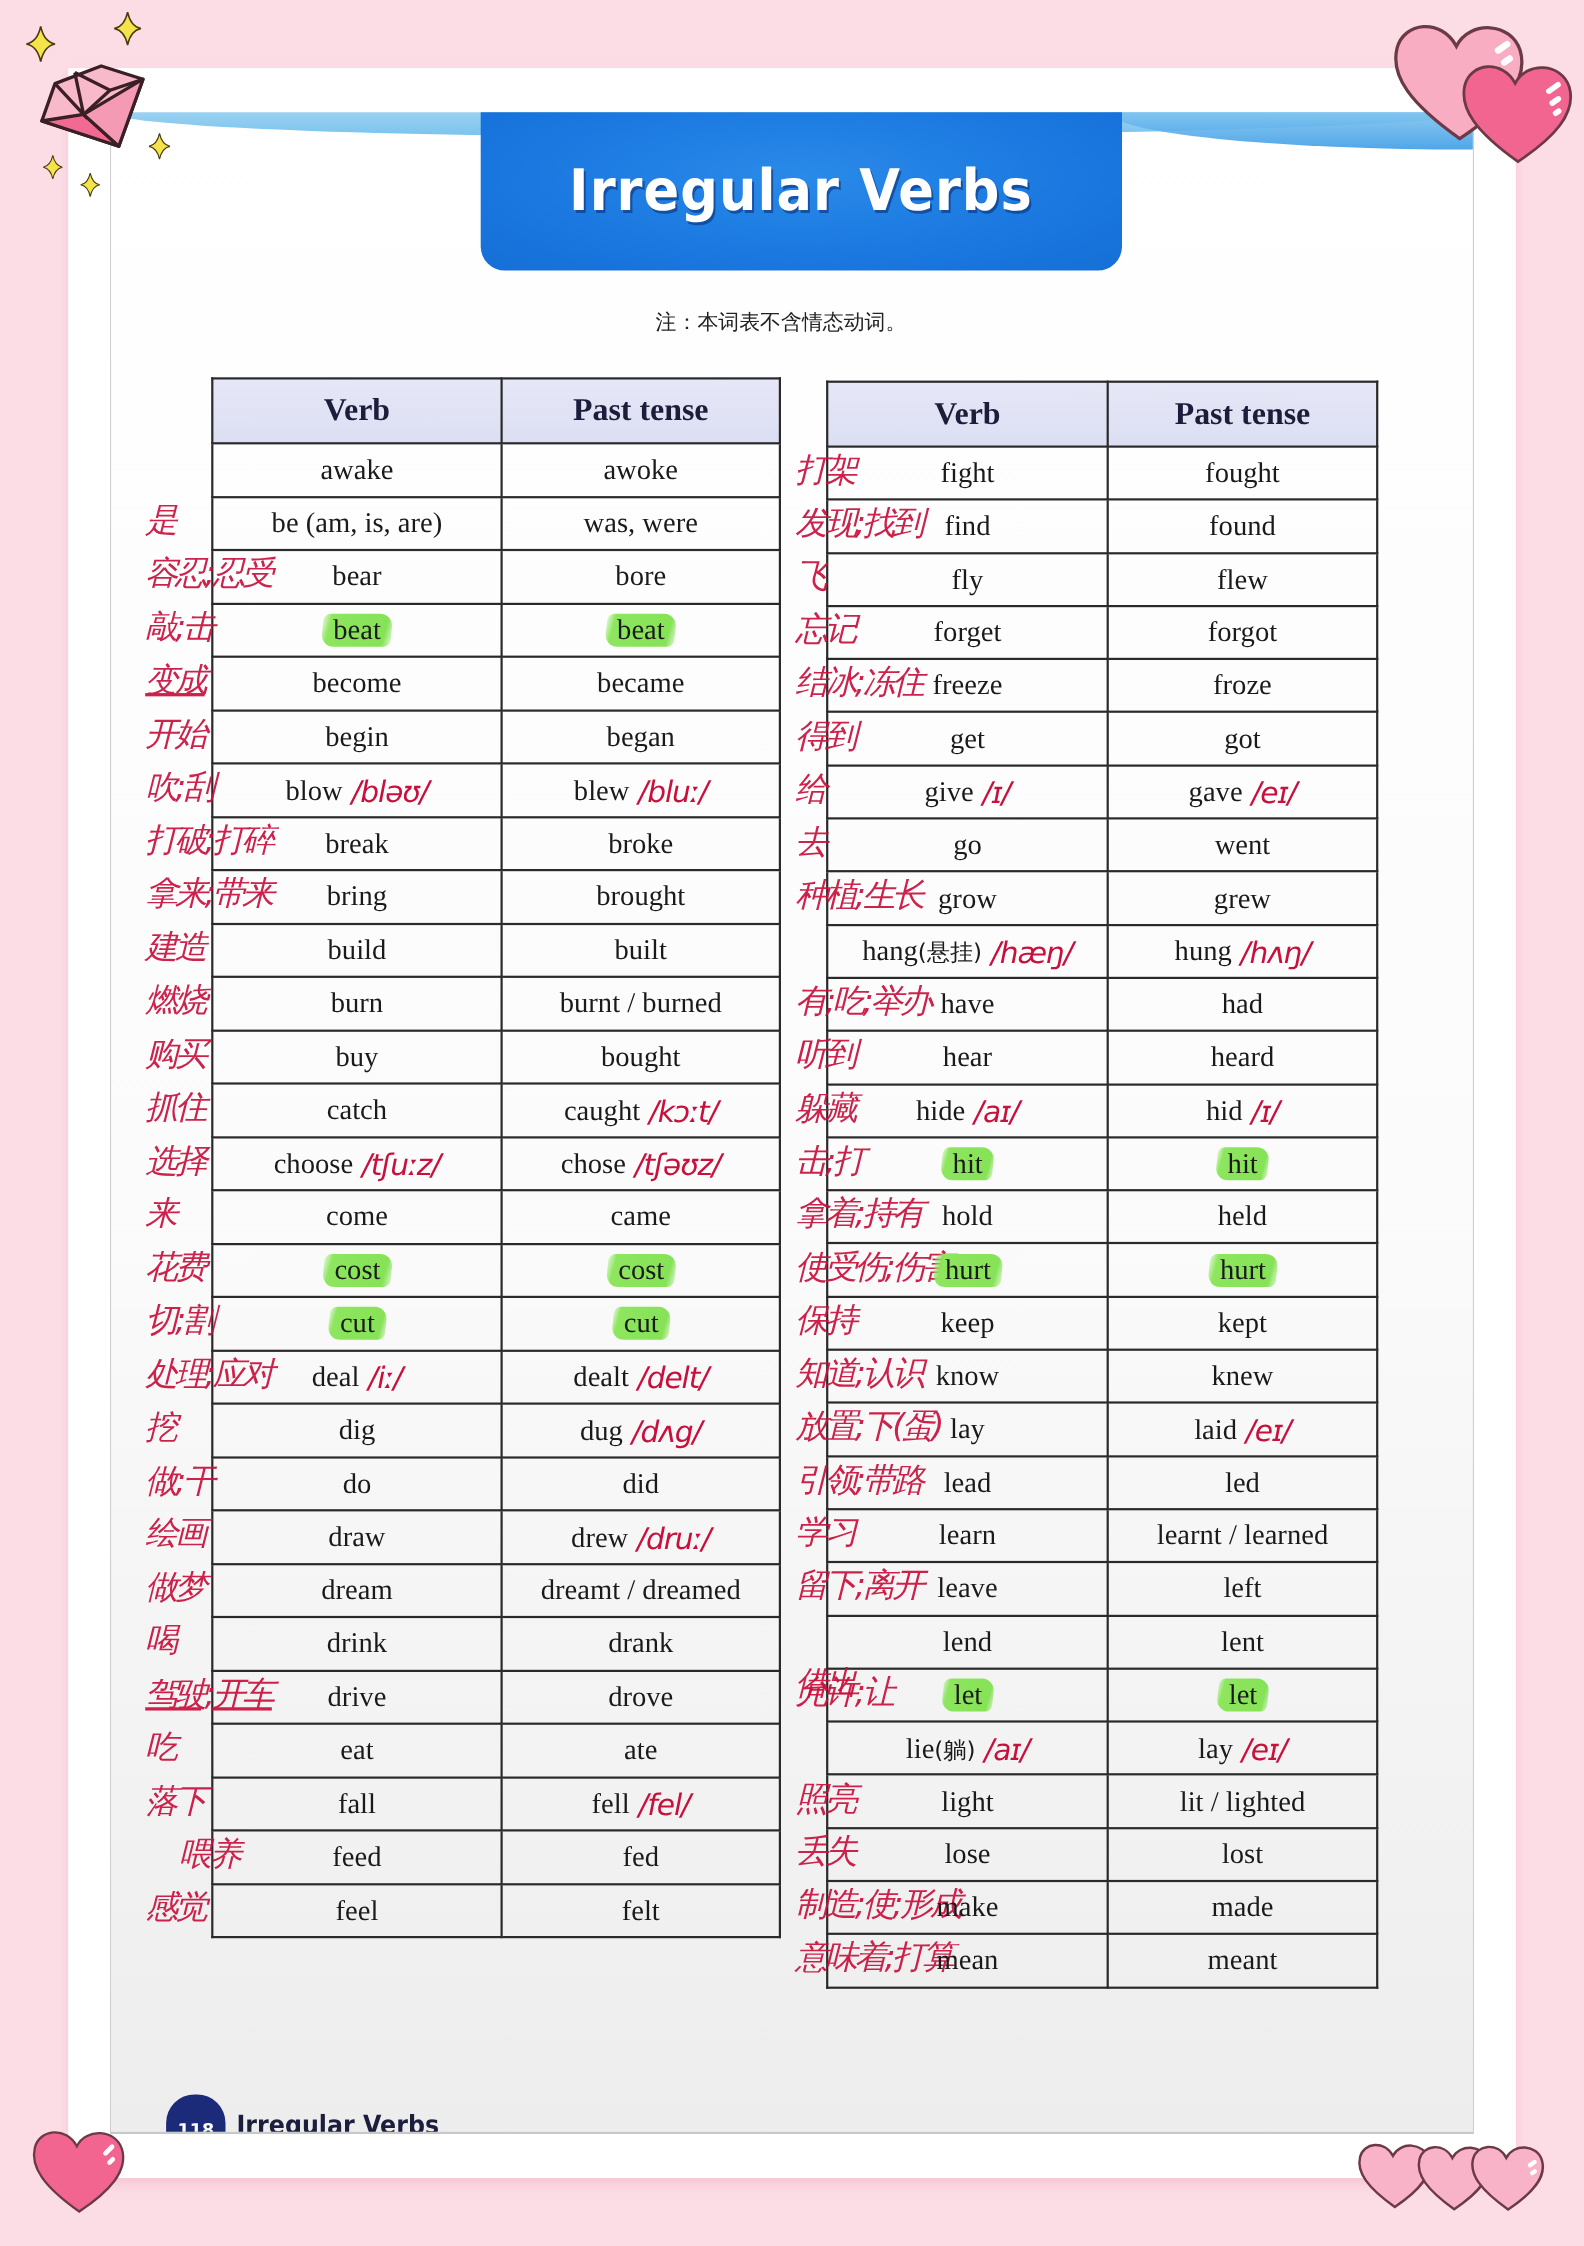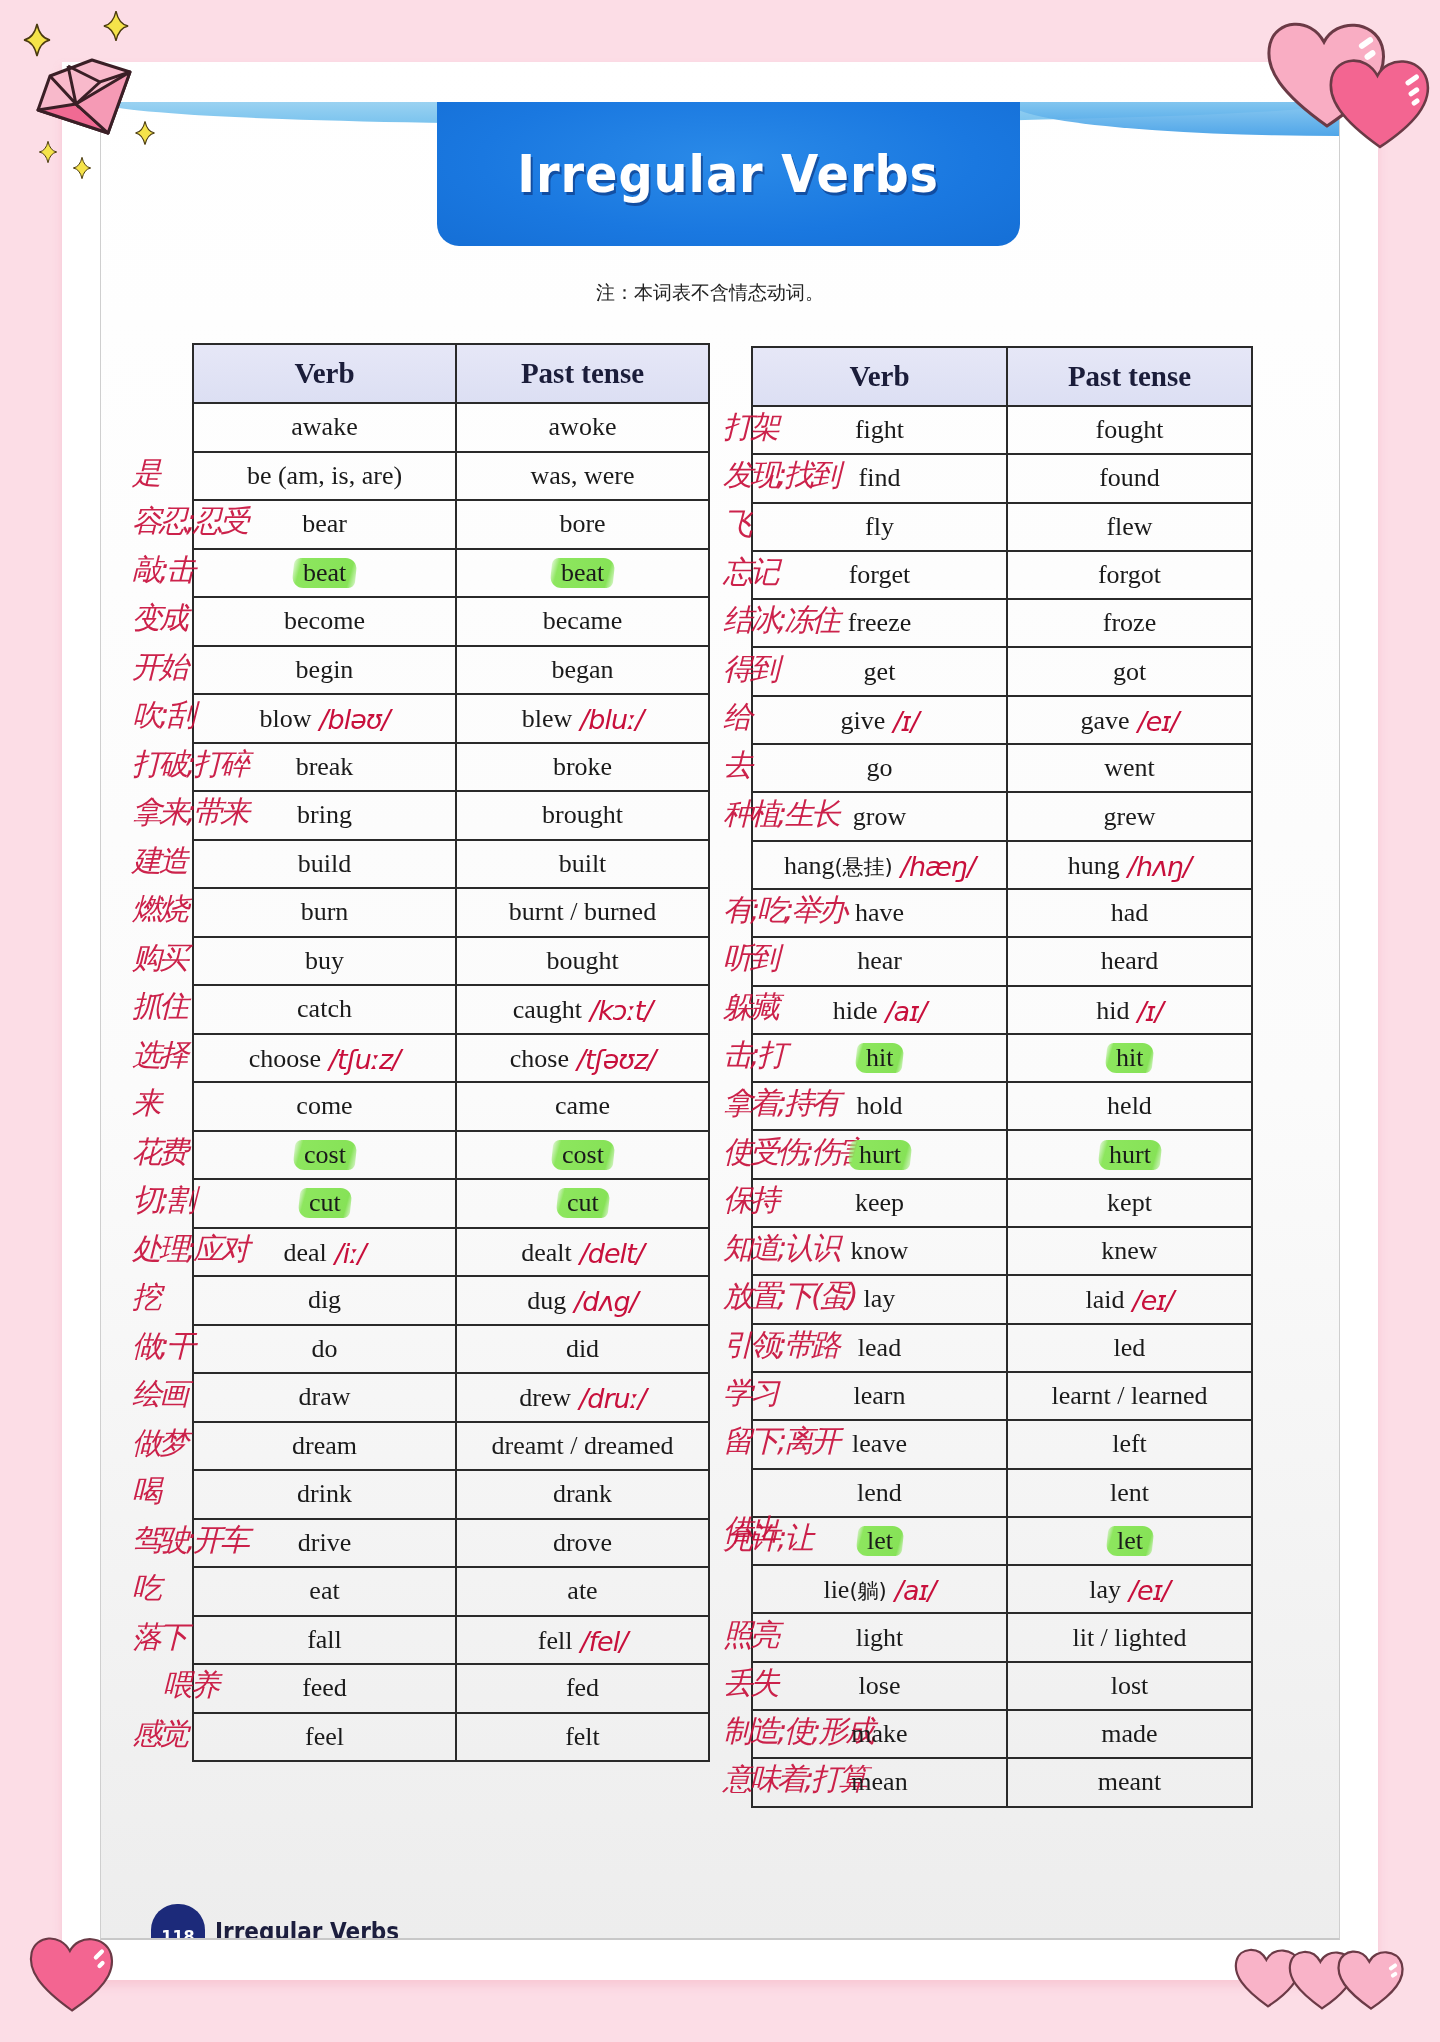--- a/index.html
+++ b/index.html
@@ -144,21 +144,21 @@
         </tr>
         <tr>
           <td><span class="gloss" style="left: -62px;">容忍;忍受</span><span class="word"><span>bear</span></span></td>
           <td><span class="word"><span>bore</span></span></td>
         </tr>
         <tr>
           <td><span class="gloss" style="left: -62px;">敲;击</span><span class="word hl"><span>beat</span></span></td>
           <td><span class="word hl"><span>beat</span></span></td>
         </tr>
         <tr>
-          <td><span class="gloss" style="left: -62px;">变成</span><span class="word"><span>become</span></span></td>
+          <td><span class="gloss" style="left: -62px; text-decoration: underline;">变成</span><span class="word"><span>become</span></span></td>
           <td><span class="word"><span>became</span></span></td>
         </tr>
         <tr>
           <td><span class="gloss" style="left: -62px;">开始</span><span class="word"><span>begin</span></span></td>
           <td><span class="word"><span>began</span></span></td>
         </tr>
         <tr>
           <td><span class="gloss" style="left: -62px;">吹;刮</span><span class="word"><span>blow</span></span><span class="ipa">/bləʊ/</span></td>
           <td><span class="word"><span>blew</span></span><span class="ipa">/bluː/</span></td>
         </tr>
@@ -220,21 +220,21 @@
         </tr>
         <tr>
           <td><span class="gloss" style="left: -62px;">做梦</span><span class="word"><span>dream</span></span></td>
           <td><span class="word"><span>dreamt / dreamed</span></span></td>
         </tr>
         <tr>
           <td><span class="gloss" style="left: -62px;">喝</span><span class="word"><span>drink</span></span></td>
           <td><span class="word"><span>drank</span></span></td>
         </tr>
         <tr>
-          <td><span class="gloss" style="left: -62px;">驾驶;开车</span><span class="word"><span>drive</span></span></td>
+          <td><span class="gloss" style="left: -62px; text-decoration: underline;">驾驶;开车</span><span class="word"><span>drive</span></span></td>
           <td><span class="word"><span>drove</span></span></td>
         </tr>
         <tr>
           <td><span class="gloss" style="left: -62px;">吃</span><span class="word"><span>eat</span></span></td>
           <td><span class="word"><span>ate</span></span></td>
         </tr>
         <tr>
           <td><span class="gloss" style="left: -62px;">落下</span><span class="word"><span>fall</span></span></td>
           <td><span class="word"><span>fell</span></span><span class="ipa">/fel/</span></td>
         </tr>

